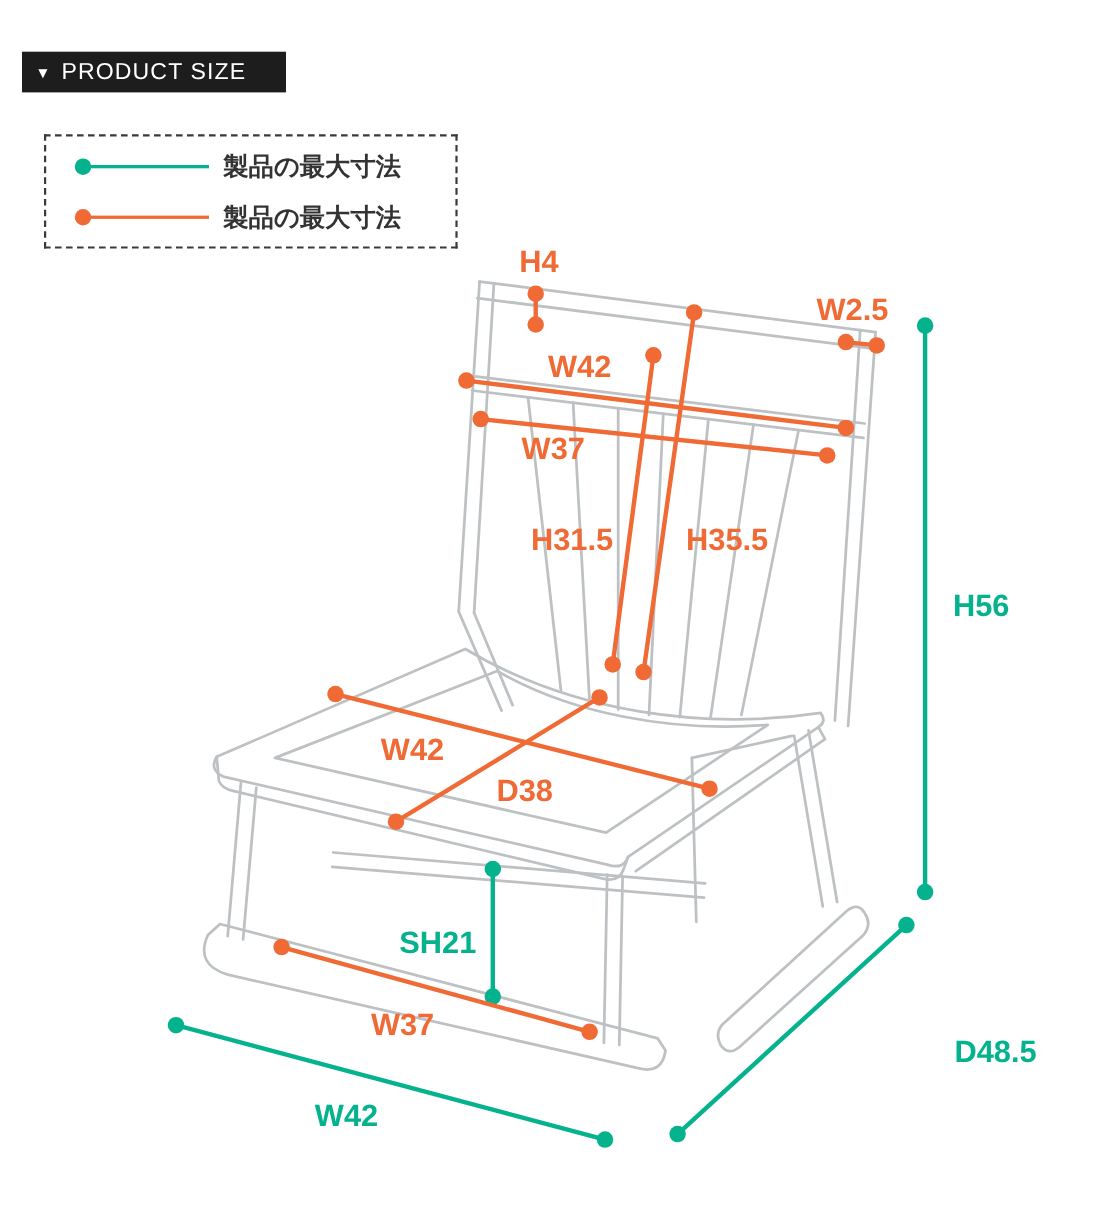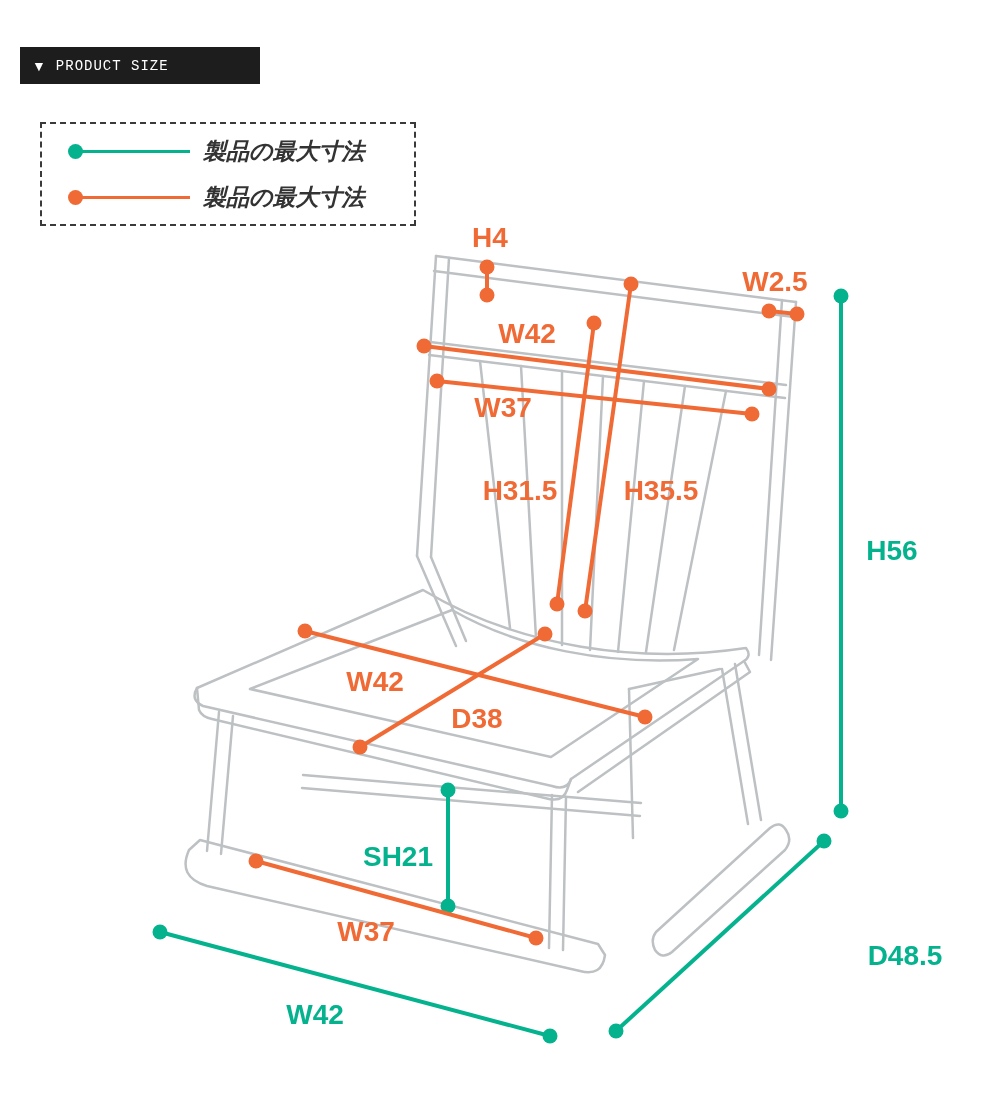--- a/index.html
+++ b/index.html
@@ -6,27 +6,27 @@
   html,body { background:#ffffff; }
   body { font-family:"Liberation Sans", sans-serif; }
   .page { position:relative; width:1000px; height:1100px; background:#fff; overflow:hidden; }
 
   .header-bar {
     position:absolute; left:20px; top:47px; width:240px; height:37px;
     background:var(--c-header,#1d1d1d); color:#fff;
     display:flex; align-items:center; padding-left:12px;
   }
   .header-marker { font-size:14px; line-height:1; margin-right:10px; }
-  .header-title { font-size:14px; letter-spacing:1px;font-family:Liberation Mono, monospace; }
+  .header-title { font-size:21px; letter-spacing:1px; }
 
   .legend {
     position:absolute; left:40px; top:122px; width:376px; height:104px;
     border:2px dashed #3a3a3a;
     display:flex; flex-direction:column; justify-content:center; gap:15px;
-    padding-left:26px; background:#fff;font-style:italic;
+    padding-left:26px; background:#fff;
   }
   .legend-row { display:flex; align-items:center; }
   .legend-dot { width:15px; height:15px; border-radius:50%; flex:0 0 auto; }
   .legend-line { width:112px; height:3px; margin-left:-5px; }
   .legend-row.max .legend-dot, .legend-row.max .legend-line { background:var(--c-max,#05b28e); }
   .legend-row.detail .legend-dot, .legend-row.detail .legend-line { background:var(--c-detail,#f06a35); }
   .legend-label { margin-left:13px; font-size:23px; font-weight:bold; color:#333; }
 
   svg.diagram { position:absolute; left:0; top:0; }
   .chair path, .chair line { stroke:var(--c-chair,#bdc1c3); stroke-width:2.5; fill:none; stroke-linecap:round; stroke-linejoin:round; }

